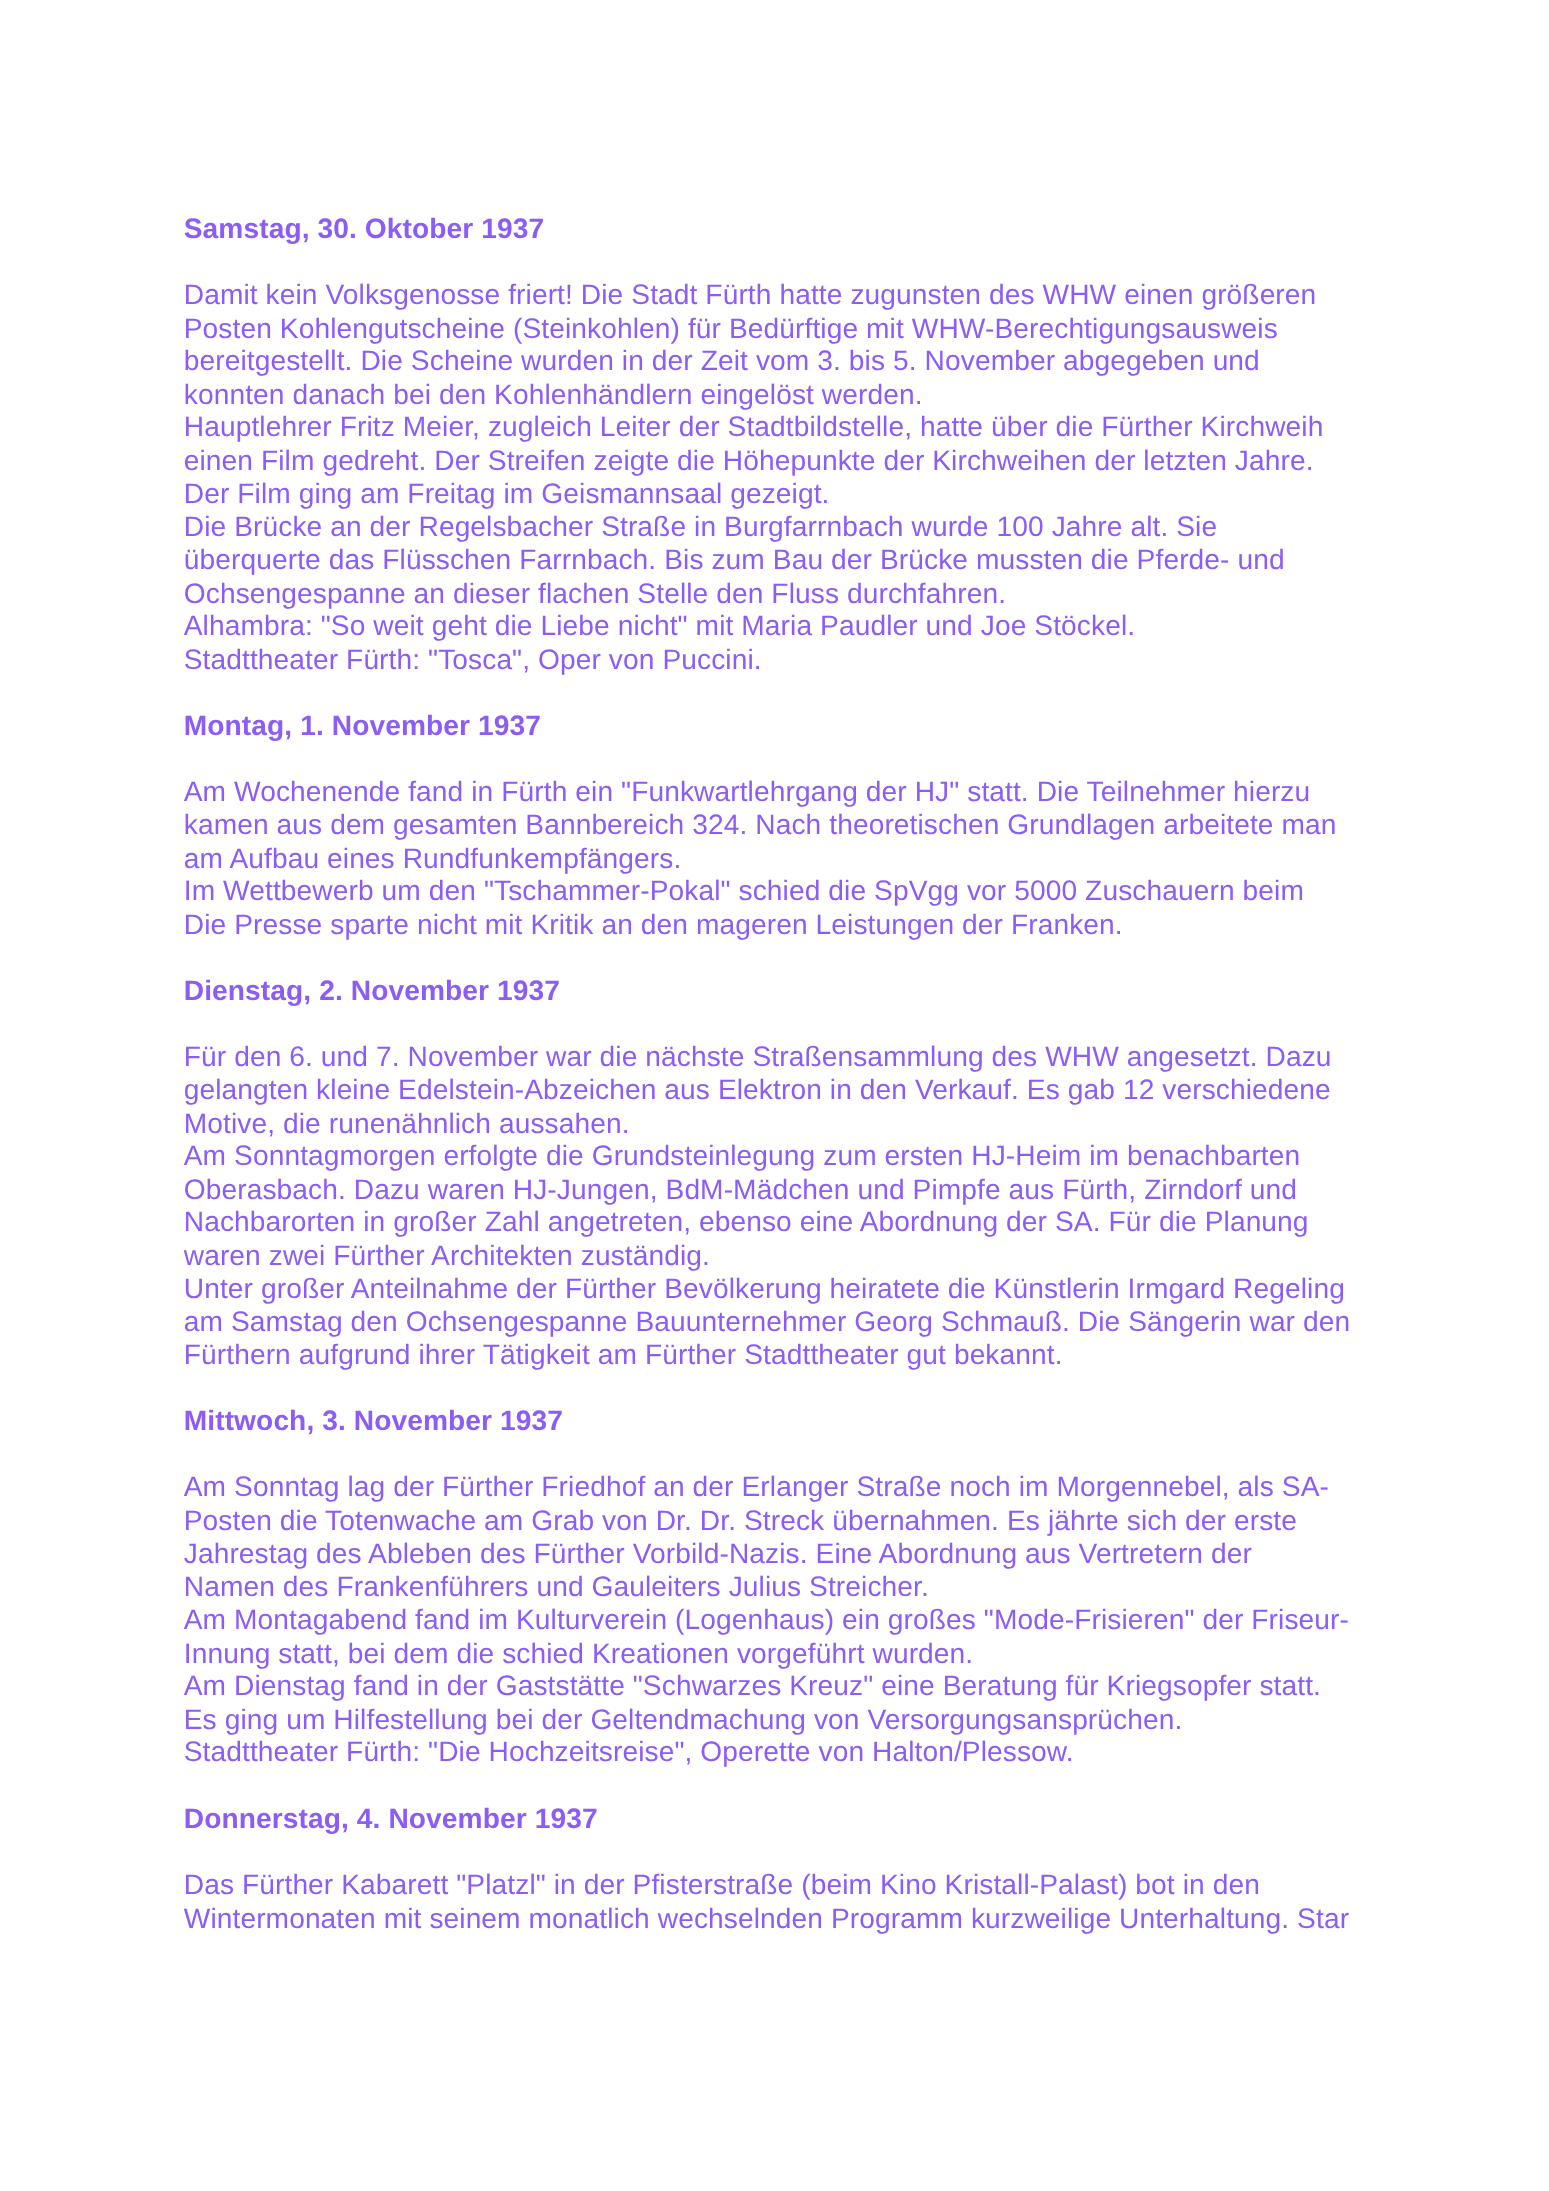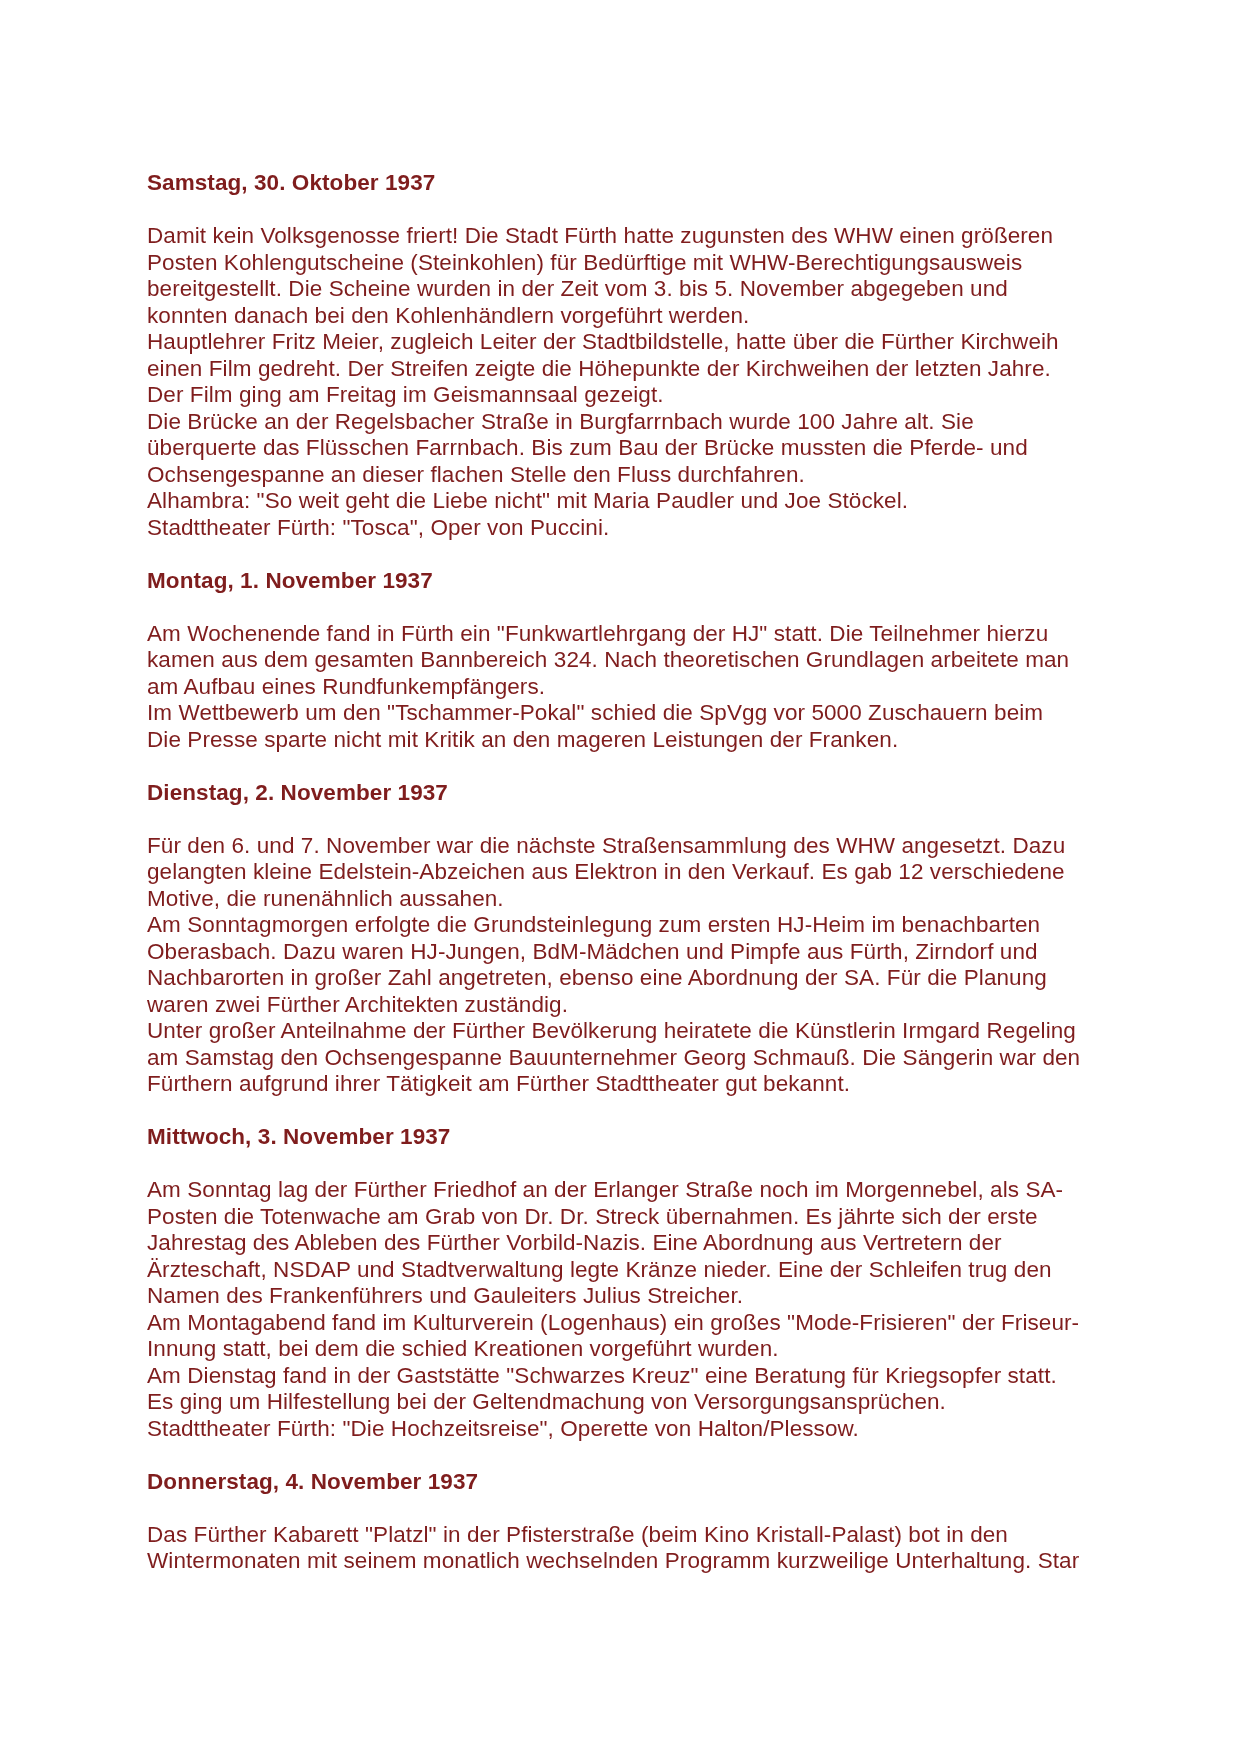--- a/index.html
+++ b/index.html
@@ -13,21 +13,21 @@
     overflow: hidden;
   }
   .page {
     box-sizing: border-box;
     width: 1239px;
     height: 1753px;
     padding: 170px 40px 0 147px;
     background: #ffffff;
     font-family: "Liberation Sans", "DejaVu Sans", sans-serif;
     font-size: 22.5px;
-    color: #7f1d1d;
+    color: #8b5cf6;
     letter-spacing: 0.08px;
   }
   .diary-section {
     margin: 0 0 26.5px 0;
   }
   .diary-section h2 {
     font-size: 22.5px;
     font-weight: 700;
     line-height: 26.5px;
     margin: 0 0 26.5px 0;
@@ -41,21 +41,21 @@
 </head>
 <body>
 
 <main class="page">
   <div id="sections-root">
       <section class="diary-section">
         <h2>Samstag, 30. Oktober 1937</h2>
         <div class="line">Damit kein Volksgenosse friert! Die Stadt Fürth hatte zugunsten des WHW einen größeren</div>
         <div class="line">Posten Kohlengutscheine (Steinkohlen) für Bedürftige mit WHW-Berechtigungsausweis</div>
         <div class="line">bereitgestellt. Die Scheine wurden in der Zeit vom 3. bis 5. November abgegeben und</div>
-        <div class="line">konnten danach bei den Kohlenhändlern vorgeführt werden.</div>
+        <div class="line">konnten danach bei den Kohlenhändlern eingelöst werden.</div>
         <div class="line">Hauptlehrer Fritz Meier, zugleich Leiter der Stadtbildstelle, hatte über die Fürther Kirchweih</div>
         <div class="line">einen Film gedreht. Der Streifen zeigte die Höhepunkte der Kirchweihen der letzten Jahre.</div>
         <div class="line">Der Film ging am Freitag im Geismannsaal gezeigt.</div>
         <div class="line">Die Brücke an der Regelsbacher Straße in Burgfarrnbach wurde 100 Jahre alt. Sie</div>
         <div class="line">überquerte das Flüsschen Farrnbach. Bis zum Bau der Brücke mussten die Pferde- und</div>
         <div class="line">Ochsengespanne an dieser flachen Stelle den Fluss durchfahren.</div>
         <div class="line">Alhambra: "So weit geht die Liebe nicht" mit Maria Paudler und Joe Stöckel.</div>
         <div class="line">Stadttheater Fürth: "Tosca", Oper von Puccini.</div>
       </section>
       <section class="diary-section">
@@ -77,21 +77,20 @@
         <div class="line">waren zwei Fürther Architekten zuständig.</div>
         <div class="line">Unter großer Anteilnahme der Fürther Bevölkerung heiratete die Künstlerin Irmgard Regeling</div>
         <div class="line">am Samstag den Ochsengespanne Bauunternehmer Georg Schmauß. Die Sängerin war den</div>
         <div class="line">Fürthern aufgrund ihrer Tätigkeit am Fürther Stadttheater gut bekannt.</div>
       </section>
       <section class="diary-section">
         <h2>Mittwoch, 3. November 1937</h2>
         <div class="line">Am Sonntag lag der Fürther Friedhof an der Erlanger Straße noch im Morgennebel, als SA-</div>
         <div class="line">Posten die Totenwache am Grab von Dr. Dr. Streck übernahmen. Es jährte sich der erste</div>
         <div class="line">Jahrestag des Ableben des Fürther Vorbild-Nazis. Eine Abordnung aus Vertretern der</div>
-        <div class="line">Ärzteschaft, NSDAP und Stadtverwaltung legte Kränze nieder. Eine der Schleifen trug den</div>
         <div class="line">Namen des Frankenführers und Gauleiters Julius Streicher.</div>
         <div class="line">Am Montagabend fand im Kulturverein (Logenhaus) ein großes "Mode-Frisieren" der Friseur-</div>
         <div class="line">Innung statt, bei dem die schied Kreationen vorgeführt wurden.</div>
         <div class="line">Am Dienstag fand in der Gaststätte "Schwarzes Kreuz" eine Beratung für Kriegsopfer statt.</div>
         <div class="line">Es ging um Hilfestellung bei der Geltendmachung von Versorgungsansprüchen.</div>
         <div class="line">Stadttheater Fürth: "Die Hochzeitsreise", Operette von Halton/Plessow.</div>
       </section>
       <section class="diary-section">
         <h2>Donnerstag, 4. November 1937</h2>
         <div class="line">Das Fürther Kabarett "Platzl" in der Pfisterstraße (beim Kino Kristall-Palast) bot in den</div>

